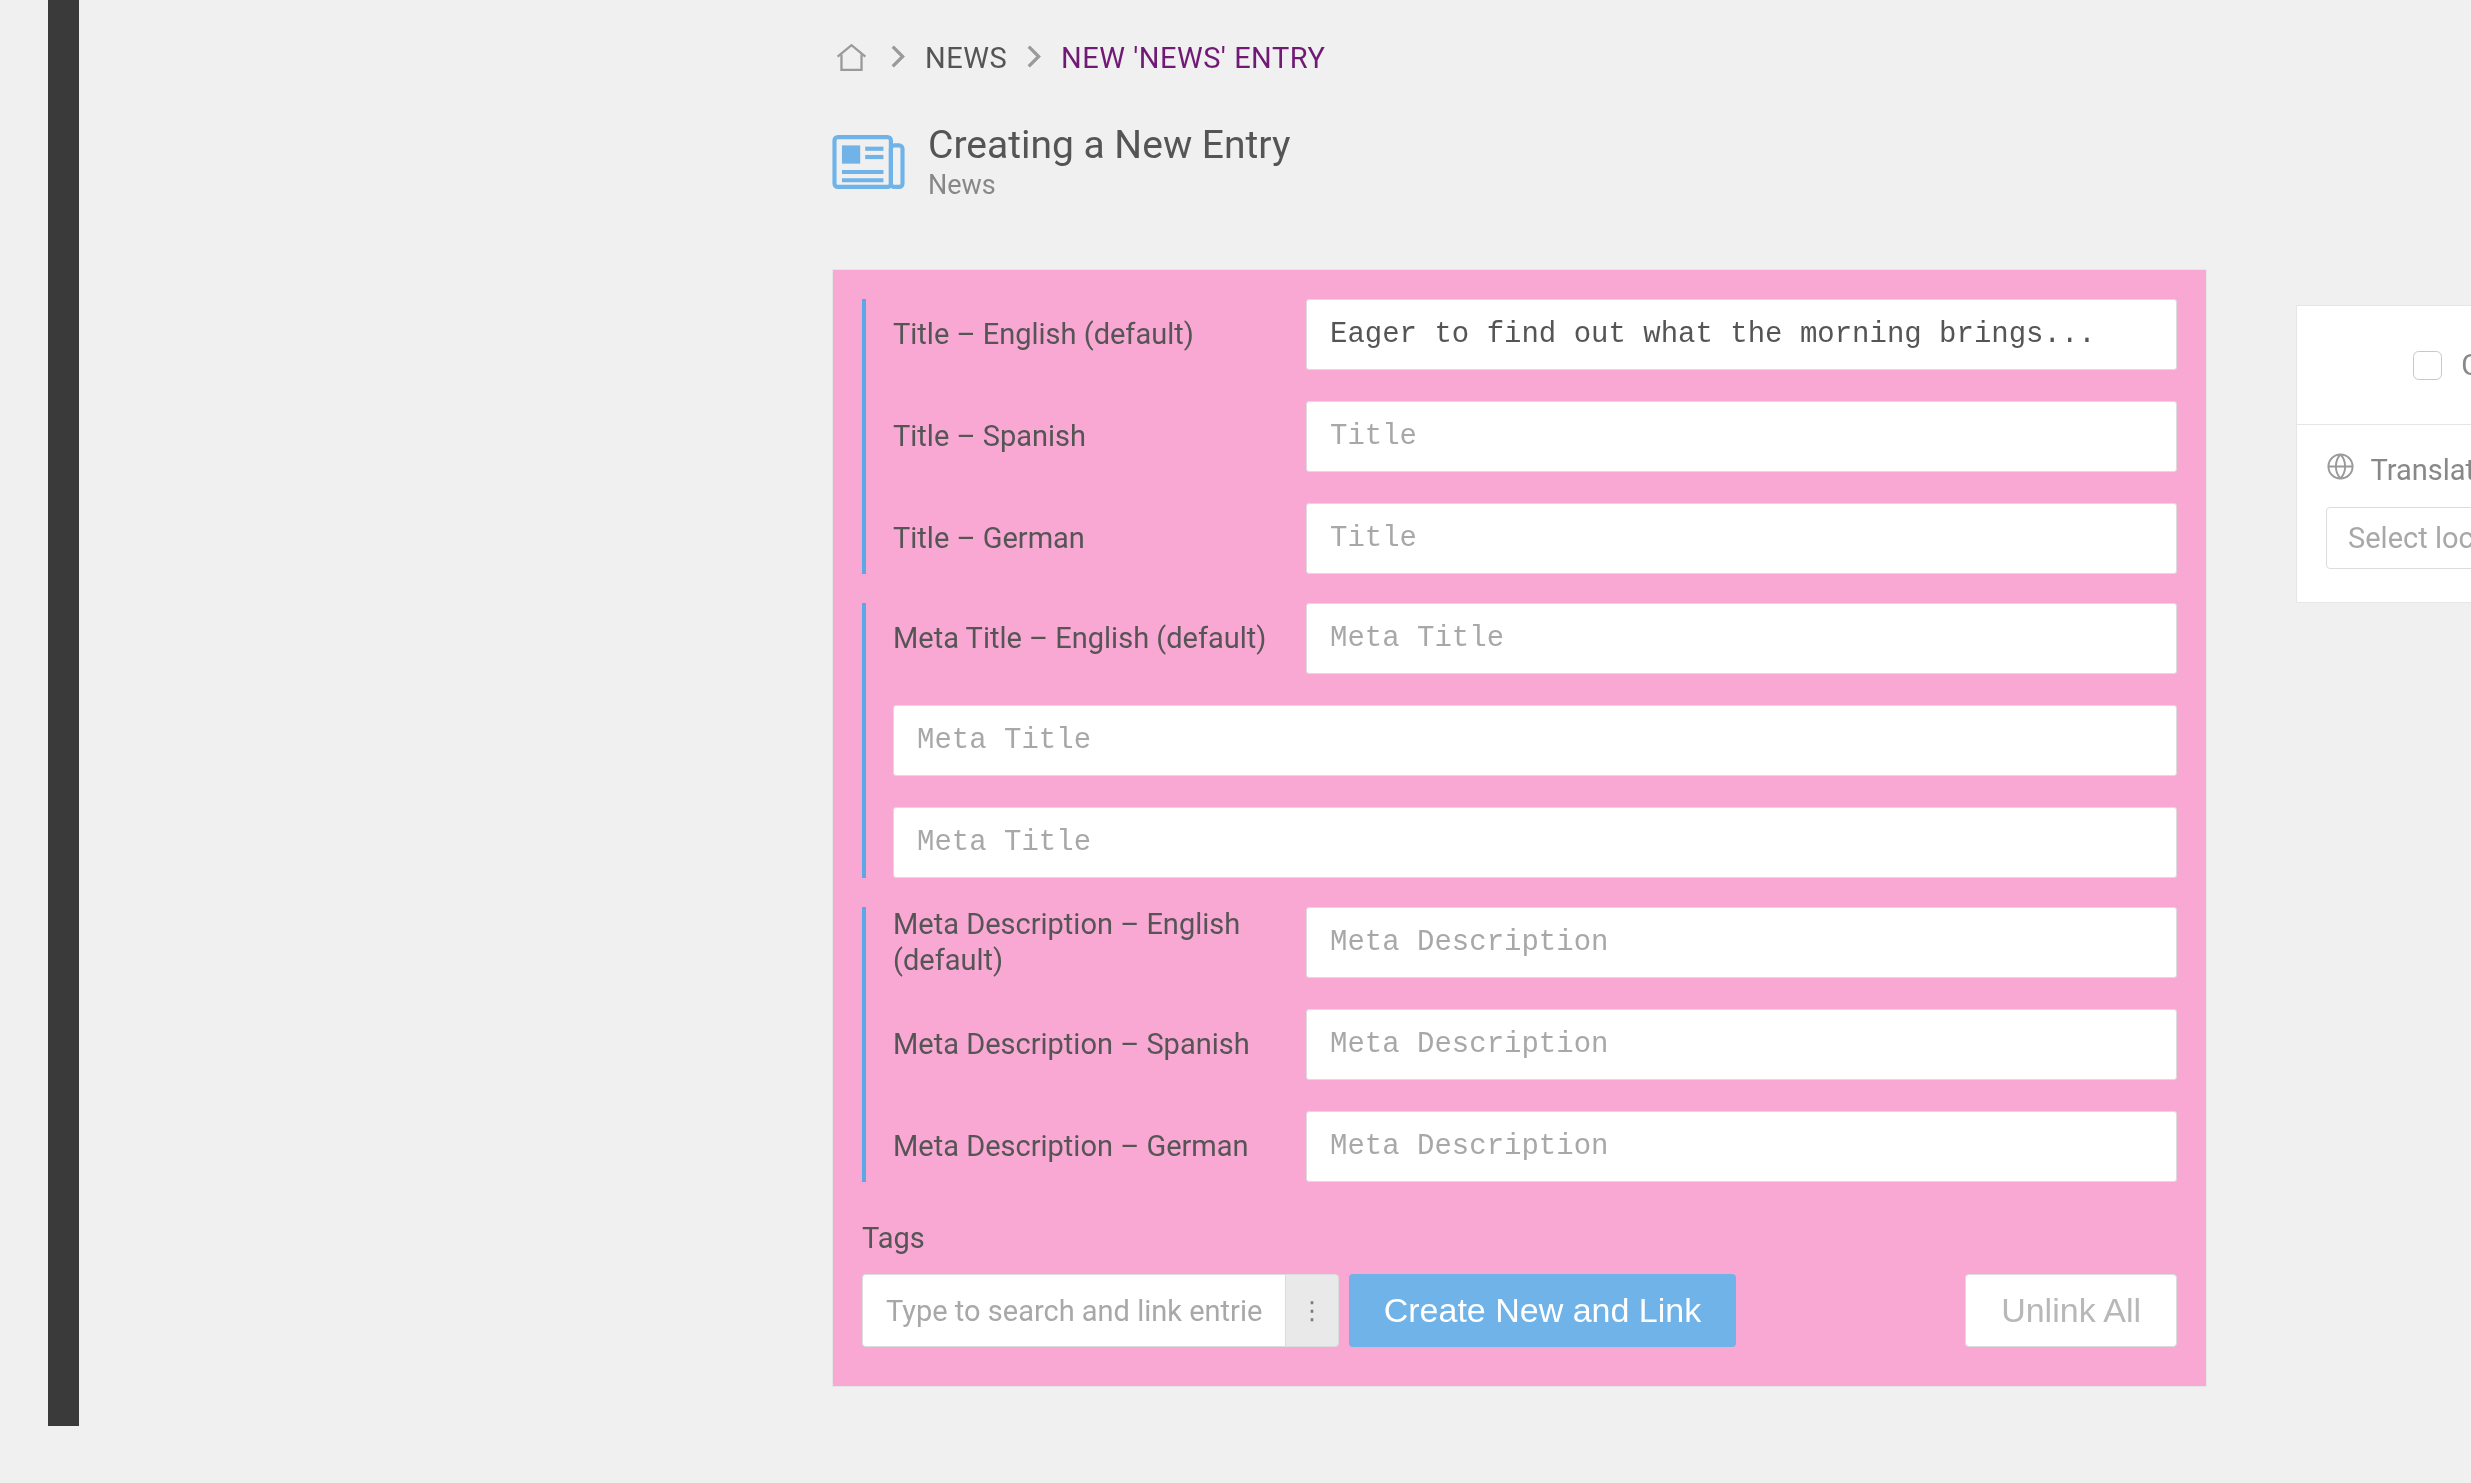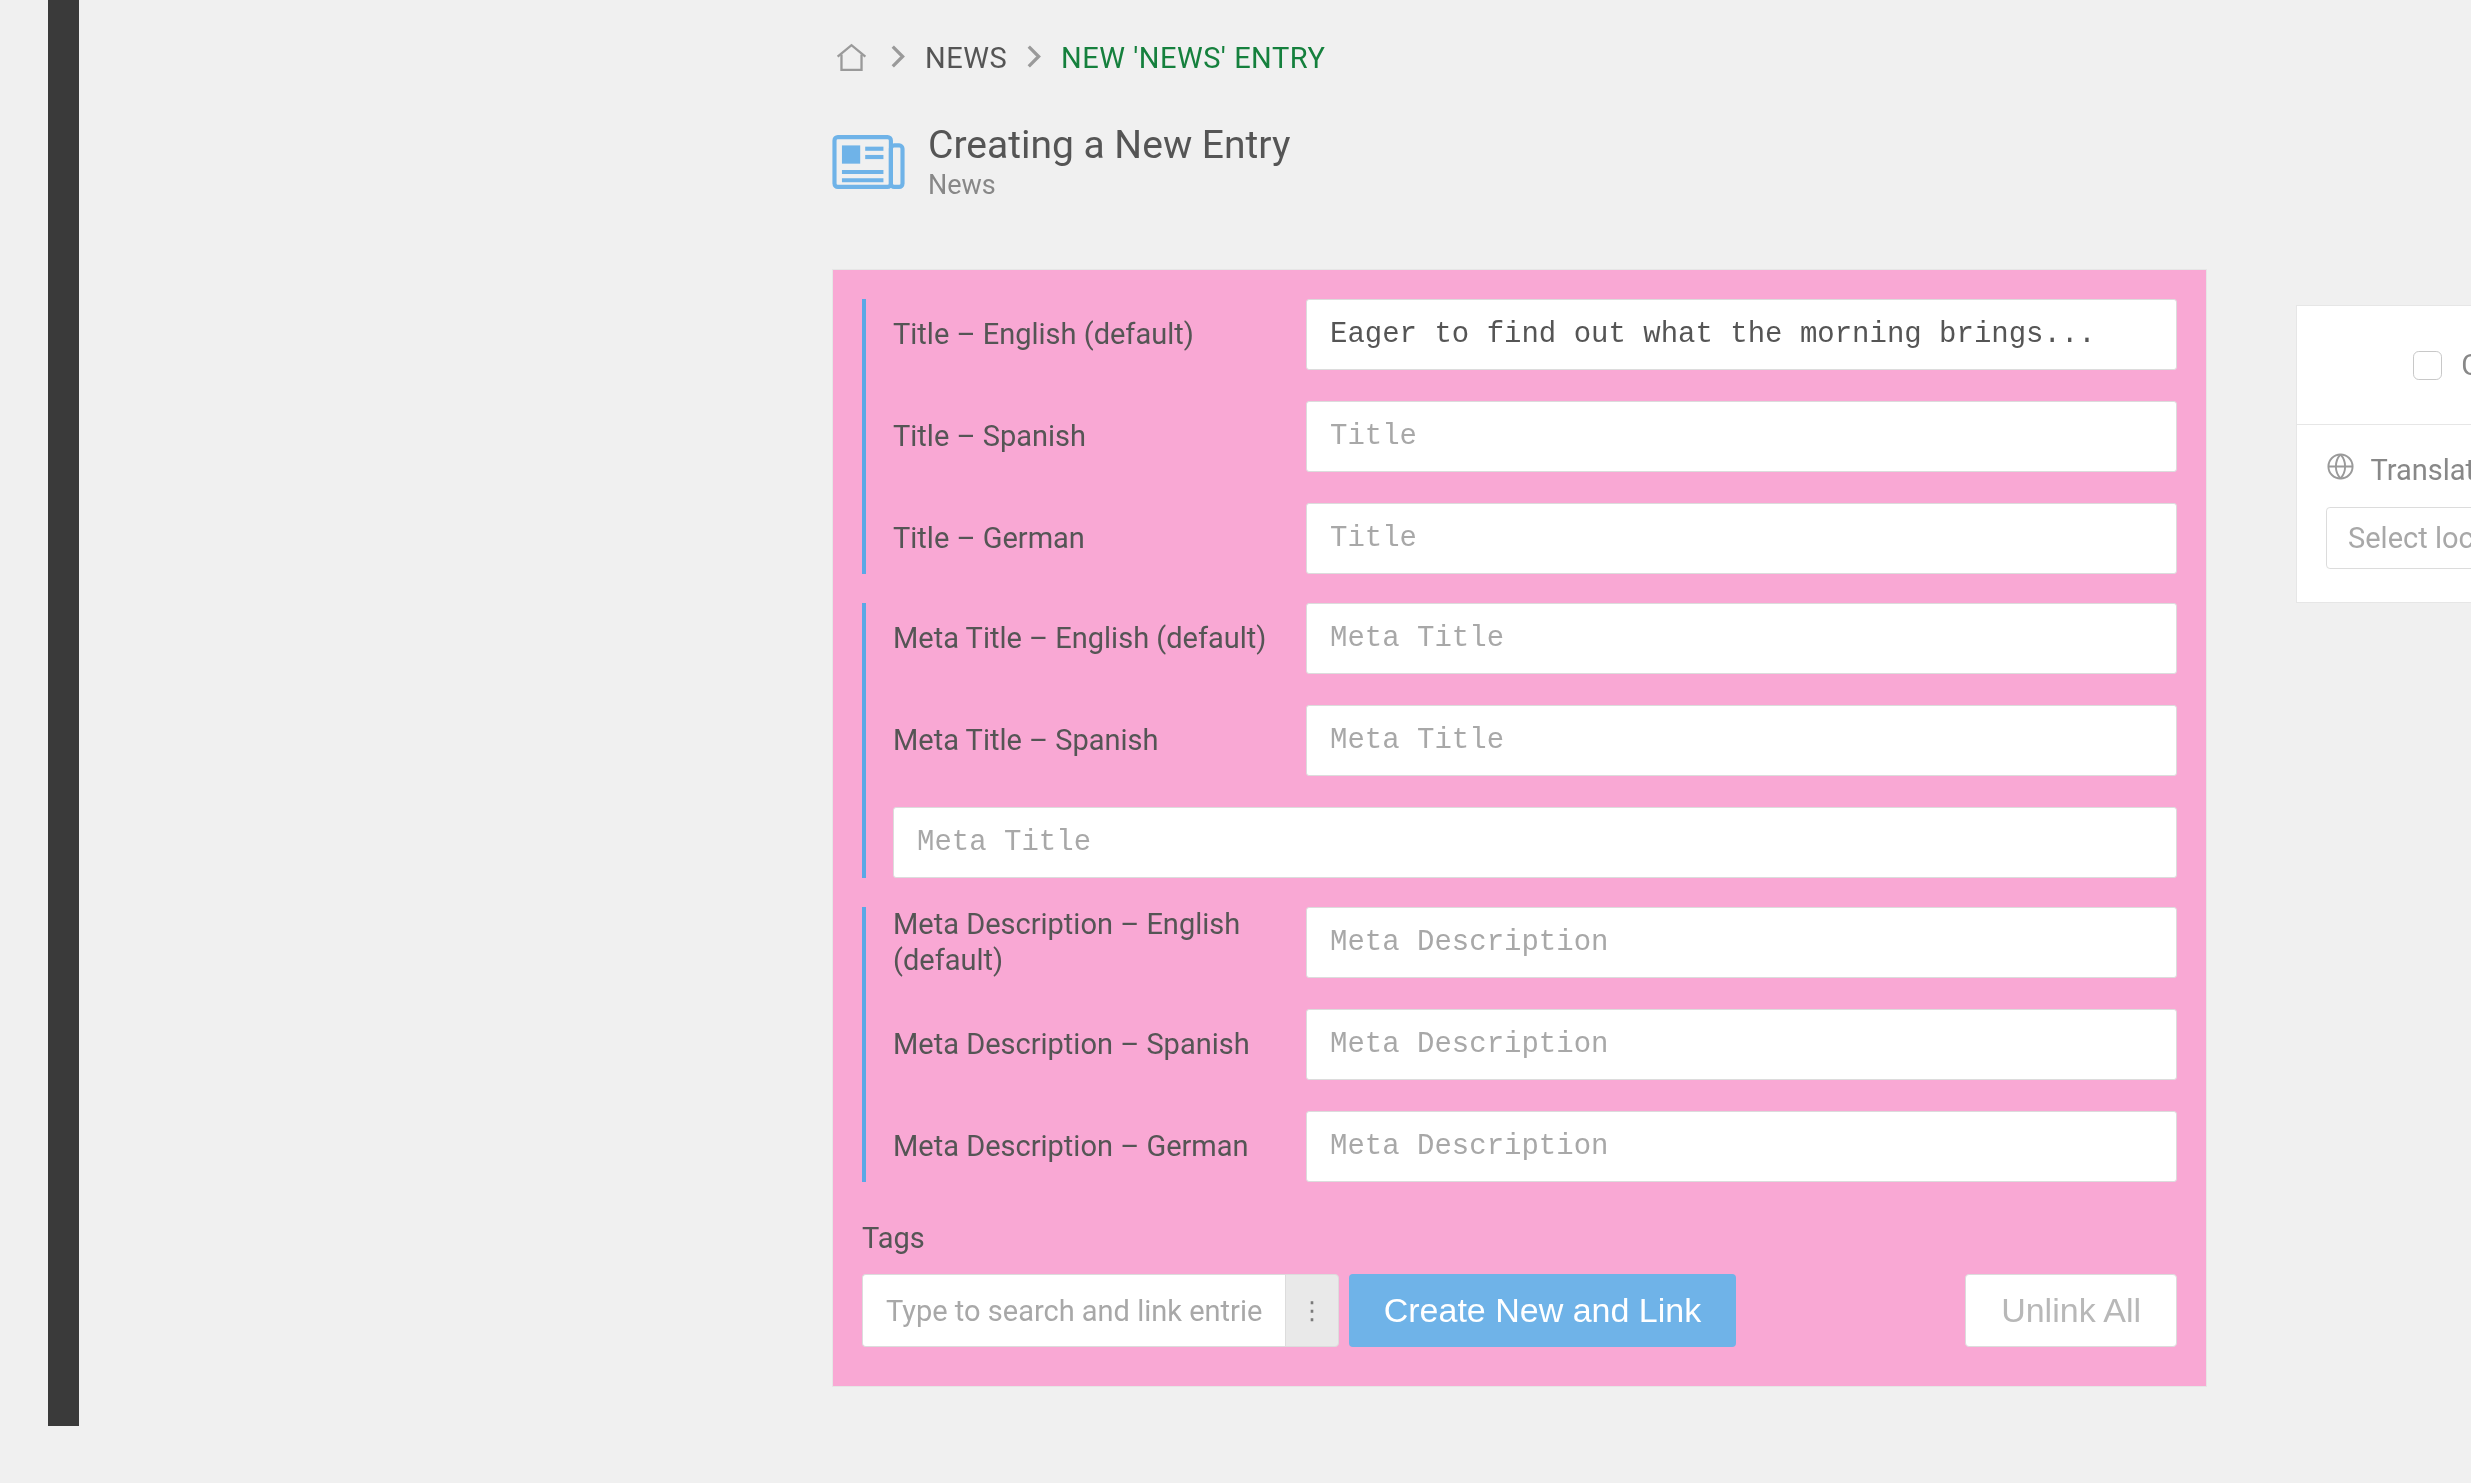--- a/index.html
+++ b/index.html
@@ -32,21 +32,21 @@
     display: flex;
     align-items: center;
     gap: 19.3px;
     margin-bottom: 48px;
     font-size: 29px;
     color: #8a8a8a;
   }
   .breadcrumb .home-icon svg { display: block; }
   .breadcrumb .chev { color: #8a8a8a; }
   .breadcrumb .crumb-link { color: #555; letter-spacing: 0.5px; }
-  .breadcrumb .crumb-current { color: #15803d; letter-spacing: 0.5px; }
+  .breadcrumb .crumb-current { color: #701a75; letter-spacing: 0.5px; }
 
   
   .page-heading {
     display: flex;
     align-items: center;
     gap: 23px;
     margin-bottom: 68px;
   }
   .page-heading .icon-box svg { display: block; }
   .page-heading h1 {
@@ -285,21 +285,20 @@
       </div>
 
       <div class="field-group">
         <div class="field-row">
           <div class="field-label">Meta Title – English (default)</div>
           <div class="field-input-wrap">
             <input class="text-input" type="text" placeholder="Meta Title" value="" style="">
           </div>
         </div>
         <div class="field-row">
-          <div class="field-label">Meta Title – Spanish</div>
           <div class="field-input-wrap">
             <input class="text-input" type="text" placeholder="Meta Title" value="" style="">
           </div>
         </div>
         <div class="field-row">
           <div class="field-input-wrap">
             <input class="text-input" type="text" placeholder="Meta Title" value="" style="">
           </div>
         </div>
       </div>

